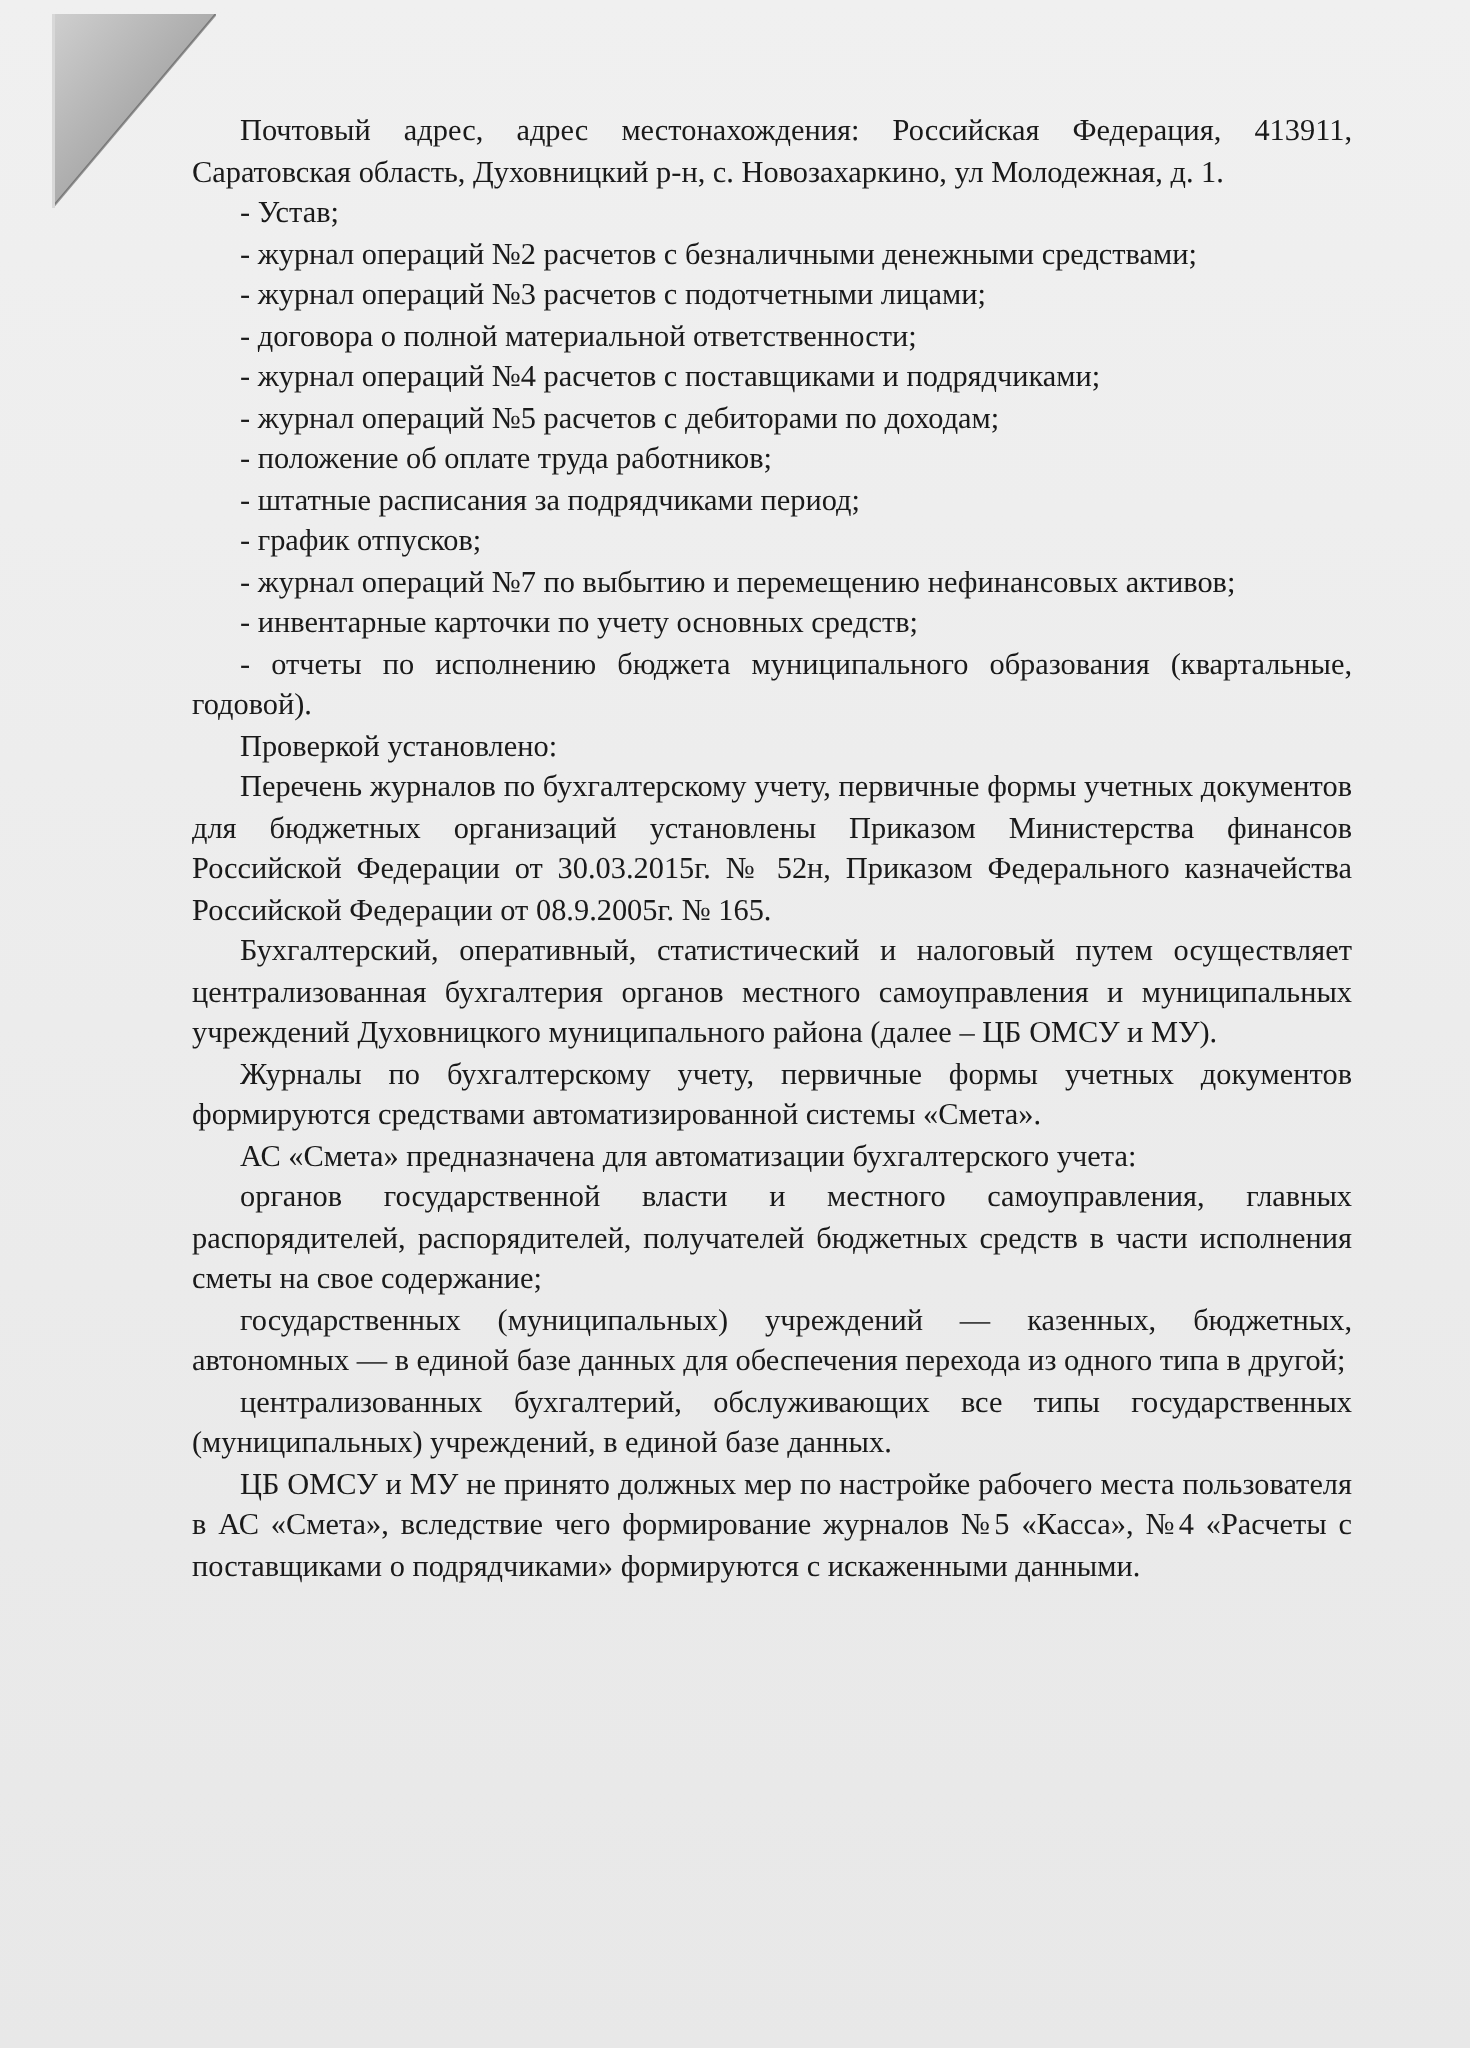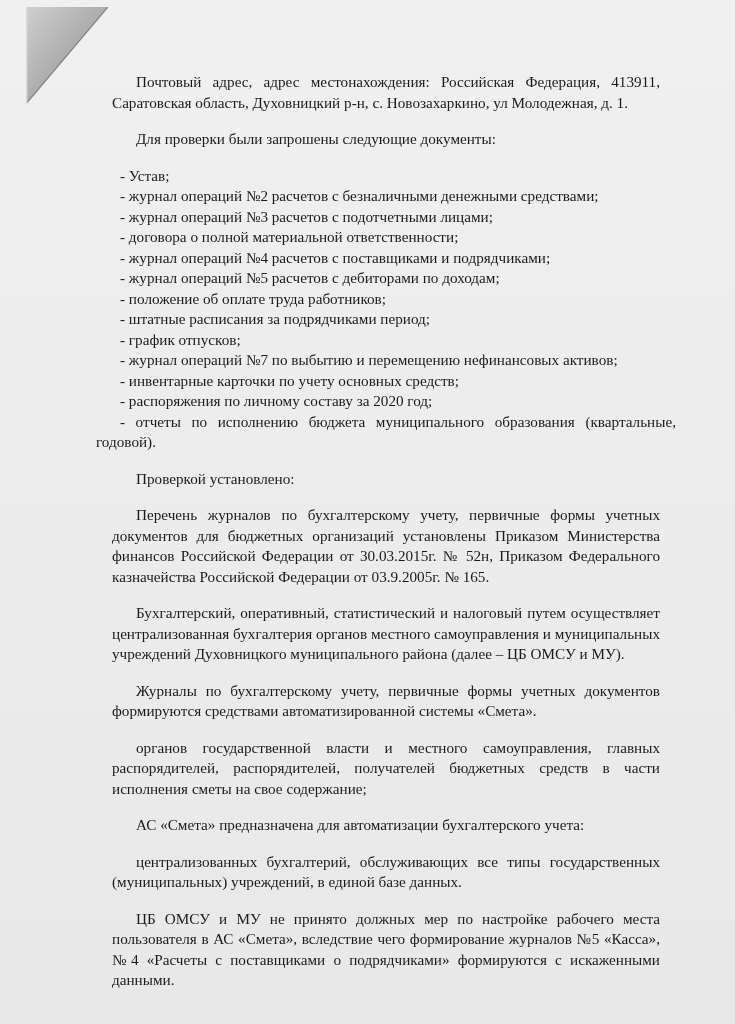--- a/index.html
+++ b/index.html
@@ -29,21 +29,21 @@
   }
   .content {
     position: absolute;
     left: 96px;
     top: 56px;
     width: 580px;
     font-size: 15.2px;
     line-height: 20.5px;
   }
   .p {
-    margin: 16px;
+    margin: 0;
     text-align: justify;
     text-indent: 24px;
   }
   .list-item {
     margin: 0;
     padding-left: 24px;
     text-align: left;
   }
   .list-item.wrap {
     text-align: justify;
@@ -71,42 +71,41 @@
       <stop offset="1" stop-color="#cfcfcf"></stop>
     </linearGradient>
   </defs>
   <polygon points="0,0 82,0 0,97" fill="url(#foldGrad)"></polygon>
   <line x1="82" y1="0" x2="0" y2="97" stroke="#4a4a4a" stroke-width="1.2" opacity="0.55"></line>
   <rect x="0" y="0" width="1.5" height="97" fill="#d8d8d8"></rect>
 </svg>
 
 <div class="content">
   <p class="p">Почтовый адрес, адрес местонахождения: Российская Федерация, 413911, Саратовская область, Духовницкий р-н, с. Новозахаркино, ул Молодежная, д. 1.</p>
-  <p class="p">Для проверки были запрошены следующие документы:</p>
 
   <div>
     <p class="list-item">- Устав;</p>
     <p class="list-item">- журнал операций №2 расчетов с безналичными денежными средствами;</p>
     <p class="list-item">- журнал операций №3 расчетов с подотчетными лицами;</p>
     <p class="list-item">- договора о полной материальной ответственности;</p>
     <p class="list-item">- журнал операций №4 расчетов с поставщиками и подрядчиками;</p>
     <p class="list-item">- журнал операций №5 расчетов с дебиторами по доходам;</p>
     <p class="list-item">- положение об оплате труда работников;</p>
     <p class="list-item">- штатные расписания за подрядчиками период;</p>
     <p class="list-item">- график отпусков;</p>
     <p class="list-item">- журнал операций №7 по выбытию и перемещению нефинансовых активов;</p>
     <p class="list-item">- инвентарные карточки по учету основных средств;</p>
-    <p class="list-item">- распоряжения по личному составу за 2020 год;</p>
     <p class="list-item wrap">- отчеты по исполнению бюджета муниципального образования (квартальные, годовой).</p>
   </div>
 
   <p class="p bold">Проверкой установлено:</p>
 
   <div>
-    <p class="p">Перечень журналов по бухгалтерскому учету, первичные формы учетных документов для бюджетных организаций установлены Приказом Министерства финансов Российской Федерации от 30.03.2015г. № 52н, Приказом Федерального казначейства Российской Федерации от 03.9.2005г. № 165.</p>
+    <p class="p">Перечень журналов по бухгалтерскому учету, первичные формы учетных документов для бюджетных организаций установлены Приказом Министерства финансов Российской Федерации от 30.03.2015г. № 52н, Приказом Федерального казначейства Российской Федерации от 08.9.2005г. № 165.</p>
     <p class="p">Бухгалтерский, оперативный, статистический и налоговый путем осуществляет централизованная бухгалтерия органов местного самоуправления и муниципальных учреждений Духовницкого муниципального района (далее – ЦБ ОМСУ и МУ).</p>
     <p class="p">Журналы по бухгалтерскому учету, первичные формы учетных документов формируются средствами автоматизированной системы «Смета».</p>
+    <p class="p">АС «Смета» предназначена для автоматизации бухгалтерского учета:</p>
     <p class="p">органов государственной власти и местного самоуправления, главных распорядителей, распорядителей, получателей бюджетных средств в части исполнения сметы на свое содержание;</p>
-    <p class="p">АС «Смета» предназначена для автоматизации бухгалтерского учета:</p>
+    <p class="p">государственных (муниципальных) учреждений — казенных, бюджетных, автономных — в единой базе данных для обеспечения перехода из одного типа в другой;</p>
     <p class="p">централизованных бухгалтерий, обслуживающих все типы государственных (муниципальных) учреждений, в единой базе данных.</p>
     <p class="p">ЦБ ОМСУ и МУ не принято должных мер по настройке рабочего места пользователя в АС «Смета», вследствие чего формирование журналов №5 «Касса», №4 «Расчеты с поставщиками о подрядчиками» формируются с искаженными данными.</p>
   </div>
 </div>
 
 </body></html>

